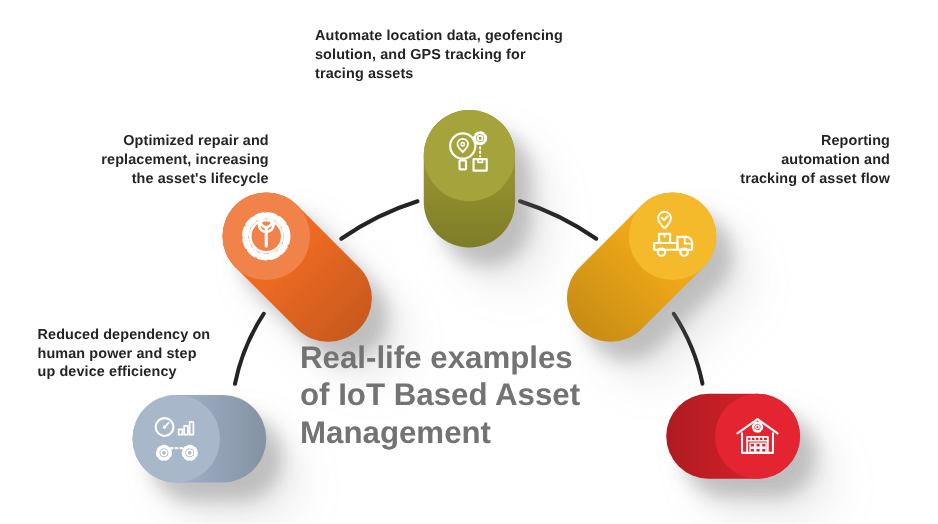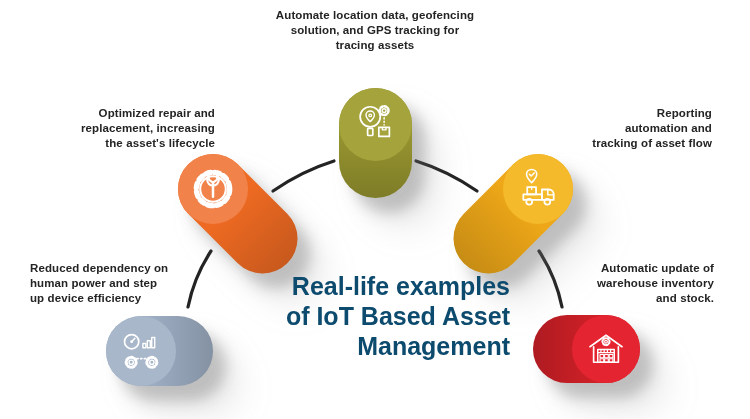--- a/index.html
+++ b/index.html
@@ -29,27 +29,27 @@
                transform-origin:35px 35px;transform:rotate(135deg);}
   .c2 .face{left:503px;top:154px;width:70px;height:70px;}
   .c3 .capsule{left:106px;top:316px;width:107px;height:70px;border-radius:35px;}
   .c3 .face{left:106px;top:316px;width:70px;height:70px;}
   .c4 .capsule{left:572px;top:315px;width:107px;height:68px;border-radius:34px;
                transform-origin:34px 34px;transform:rotate(180deg);}
   .c4 .face{left:572px;top:315px;width:68px;height:68px;}
   
   .label{position:absolute;font-weight:700;font-size:11.5px;line-height:15px;
          color:#242424;white-space:pre-line;letter-spacing:.1px;}
-  .l0{left:252px;top:8px;width:246px;text-align:center;}
+  .l0{left:252px;top:22px;width:246px;}
   .l1{left:60px;top:106px;width:155px;text-align:right;}
   .l2{left:572px;top:106px;width:140px;text-align:right;}
   .l3{left:30px;top:261px;width:155px;text-align:left;}
   .l4{left:572px;top:261px;width:142px;text-align:right;}
-  .title{position:absolute;left:240px;top:271px;width:270px;text-align:right;
-         font-weight:700;font-size:25px;line-height:30px;color:#0c4a6e;white-space:pre-line;}
+  .title{position:absolute;left:240px;top:271px;width:270px;text-align:left;
+         font-weight:700;font-size:25px;line-height:30px;color:#737373;white-space:pre-line;}
   .ic{stroke:#fff;fill:none;stroke-linecap:round;stroke-linejoin:round;}
 </style>
 </head>
 <body>
 
 <div class="canvas">
 
   <svg class="arcs" viewBox="0 0 750 419">
     <path d="M273,191 Q302,171 334,161" stroke-width="3.2" fill="none" stroke-linecap="round" stroke="#232323"></path>
     <path d="M416,161 Q448,171 477,191" stroke-width="3.2" fill="none" stroke-linecap="round" stroke="#232323"></path>
@@ -148,21 +148,18 @@
 tracing assets</div>
   <div class="label l1">Optimized repair and
 replacement, increasing
 the asset's lifecycle</div>
   <div class="label l2">Reporting
 automation and
 tracking of asset flow</div>
   <div class="label l3">Reduced dependency on
 human power and step
 up device efficiency</div>
-  <div class="label l4">Automatic update of
-warehouse inventory
-and stock.</div>
 
   <div class="title">Real-life examples
 of IoT Based Asset
 Management</div>
 
 </div>
 
 </body></html>

